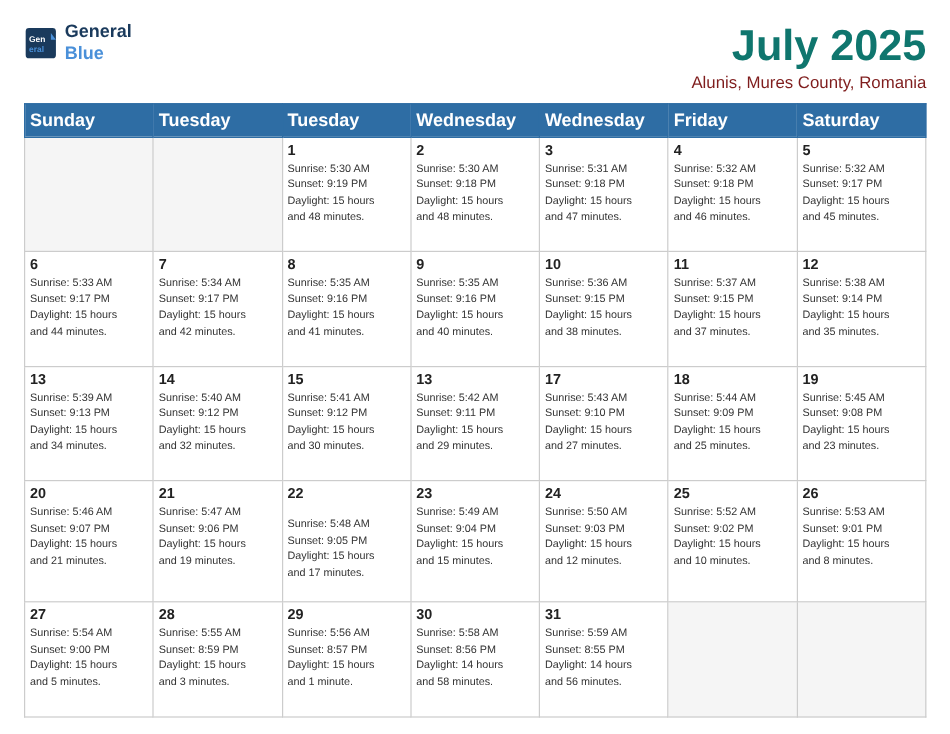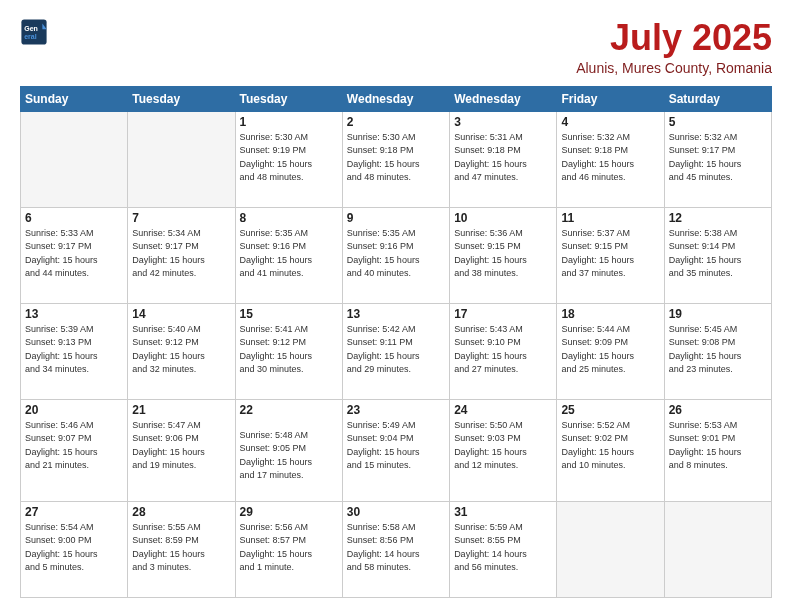--- a/index.html
+++ b/index.html
@@ -37,39 +37,39 @@
     .logo-icon {
       width: 28px;
       height: 28px;
     }
     .title-block {
       text-align: right;
     }
     .main-title {
       font-size: 36px;
       font-weight: bold;
-      color: #b91c1c;
+      color: #0f766e;
       line-height: 1.1;
     }
     .subtitle {
       font-size: 14px;
       color: #7f1d1d;
       margin-top: 2px;
     }
     .calendar {
       flex: 1;
       border: 1px solid #ccc;
       border-collapse: collapse;
       width: 100%;
       table-layout: fixed;
     }
     .calendar th {
       background: #2e6da4;
       color: #fff;
-      font-size: 12px;
+      font-size: 15px;
       font-weight: bold;
       padding: 5px 4px;
       border: 1px solid #2e6da4;
       text-align: left;
     }
     .calendar td {
       border: 1px solid #ccc;
       vertical-align: top;
       padding: 3px 4px;
       font-size: 9.5px;
@@ -97,20 +97,24 @@
 
 <div class="page">
   <div class="header">
     <div class="logo">
       <svg class="logo-icon" viewBox="0 0 40 40" xmlns="http://www.w3.org/2000/svg">
         <rect x="2" y="2" width="36" height="36" rx="4" fill="#1a3a5c"></rect>
         <text x="6" y="18" font-size="10" font-weight="bold" fill="white" font-family="Arial">Gen</text>
         <text x="6" y="30" font-size="10" font-weight="bold" fill="#4a90d9" font-family="Arial">eral</text>
         <polygon points="32,8 38,16 32,16" fill="#4a90d9"></polygon>
       </svg>
+      <div class="logo-text">
+        <div>General</div>
+        <div style="color:#4a90d9;">Blue</div>
+      </div>
     </div>
     <div class="title-block">
       <div class="main-title">July 2025</div>
       <div class="subtitle">Alunis, Mures County, Romania</div>
     </div>
   </div>
 
   <table class="calendar">
     <thead>
       <tr>

